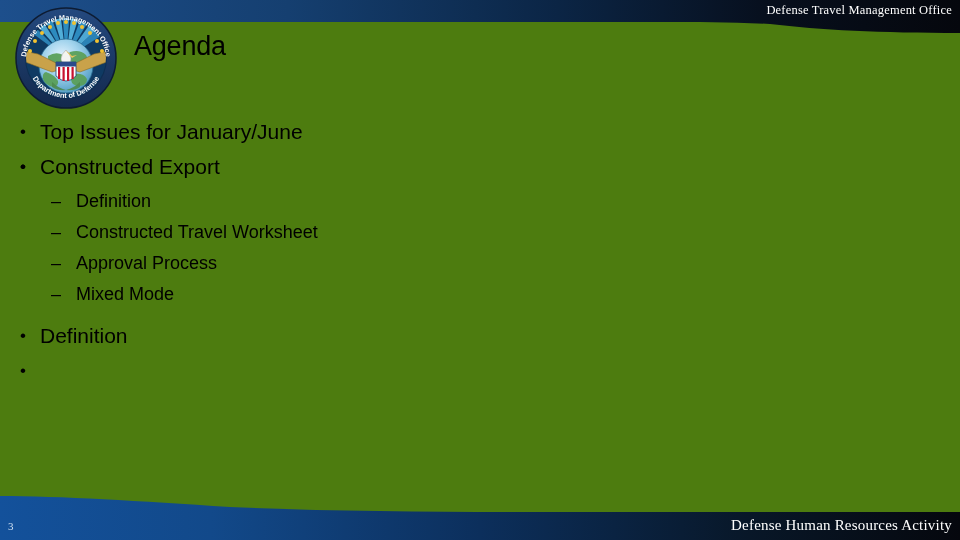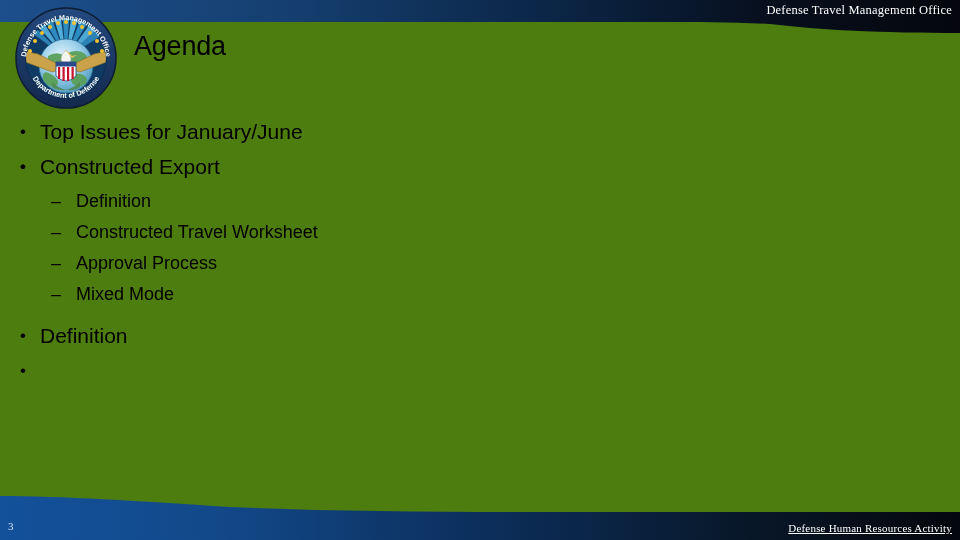--- a/index.html
+++ b/index.html
@@ -143,25 +143,24 @@
     font-family: "Liberation Serif", serif;
     font-size: 11px;
     z-index: 4;
   }
   .footer-right-text {
     position: absolute;
     right: 8px;
     bottom: 6px;
     color: #ffffff;
     font-family: "Liberation Serif", serif;
-    font-size: 11px;
+    font-size: 15px;
     letter-spacing: 0.2px;
     white-space: nowrap;
     z-index: 4;
-    text-decoration: underline;
   }
 </style>
 </head>
 <body>
 
 <div class="slide">
 
   <div class="header-band">
     <svg width="960" height="40" viewBox="0 0 960 40" xmlns="http://www.w3.org/2000/svg">
       <defs>

